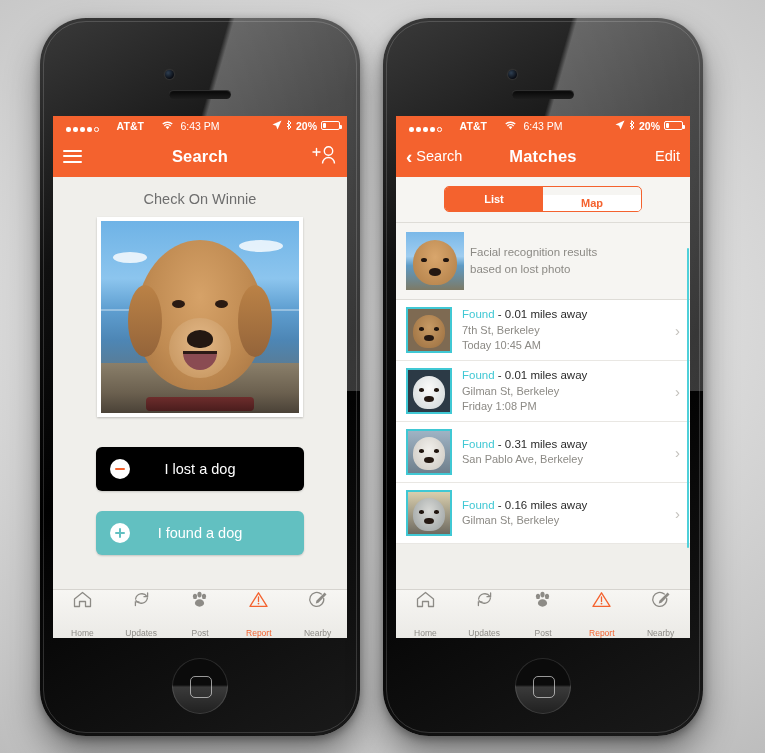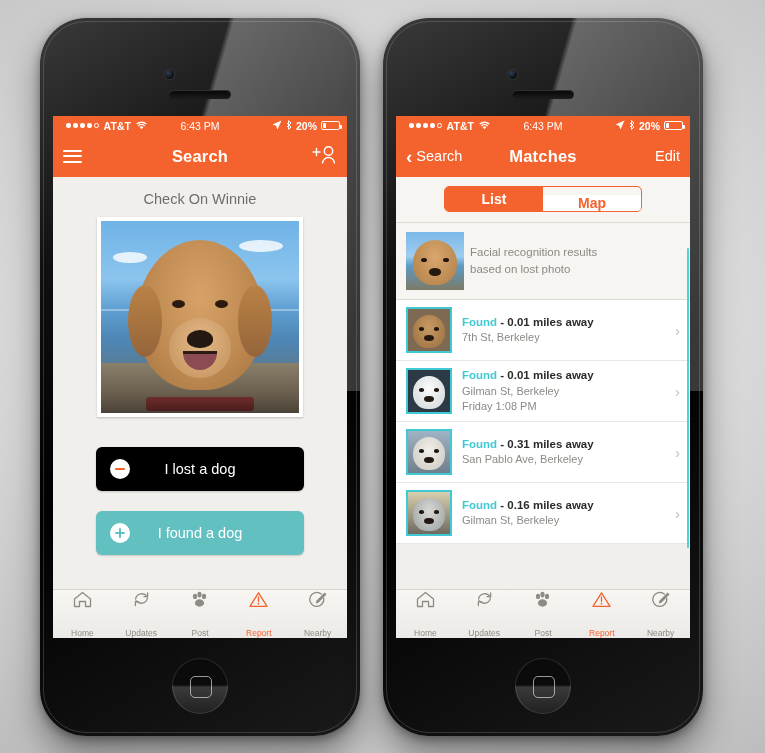--- a/index.html
+++ b/index.html
@@ -45,21 +45,21 @@
 
   
   .screen{
     position:absolute;left:13px;top:98px;width:294px;height:522px;
     background:#f0efeb;overflow:hidden;
   }
 
   
   .statusbar{height:19px;background:#f4622e;color:#fff;display:flex;align-items:center;
     font-size:10.5px;font-weight:bold;padding:0 7px;position:relative;}
-  .sb-left{display:flex;align-items:center;gap:5px;padding-left:6px;}
+  .sb-left{display:flex;align-items:flex-end;gap:18px;padding-left:6px;}
   .dots{display:flex;gap:2.5px;align-items:center;}
   .dot{width:4.5px;height:4.5px;border-radius:50%;background:#fff;}
   .dot.empty{background:transparent;border:1px solid #fff;box-sizing:border-box;}
   .carrier{letter-spacing:.1px;}
   .sb-mid{position:absolute;left:0;right:0;text-align:center;font-weight:normal;}
   .sb-right{margin-left:auto;display:flex;align-items:center;gap:4px;position:relative;z-index:2;}
   .batt{width:19px;height:9px;border:1px solid #fff;border-radius:2px;position:relative;box-sizing:border-box;}
   .batt:after{content:"";position:absolute;right:-3px;top:2.5px;width:2px;height:4px;background:#fff;border-radius:0 1px 1px 0;}
   .batt i{position:absolute;left:1px;top:1px;bottom:1px;width:18%;background:#fff;border-radius:1px;display:block;}
 
@@ -116,37 +116,37 @@
     display:flex;align-items:center;}
   .tab{flex:1;display:flex;flex-direction:column;align-items:center;justify-content:center;gap:20px;
     font-size:8.5px;color:#8d8b86;}
   .tab.active{color:#f4622e;}
   .tab svg{display:block;}
 
   
   .seg-wrap{background:#f6f5f2;padding:9px 0 10px;display:flex;justify-content:center;
     border-bottom:1px solid #dedcd7;}
   .seg{width:196px;height:24px;display:flex;border:1px solid #f4622e;border-radius:5px;overflow:hidden;}
-  .seg div{flex:1;display:flex;align-items:center;justify-content:center;font-size:14px;font-weight:bold;text-align:center;}
+  .seg div{flex:1;display:flex;align-items:center;justify-content:center;font-size:11px;font-weight:bold;text-align:center;}
   .seg .on{background:#f4622e;color:#fff;}
   .seg .off{background:#fff;color:#f4622e;margin-top:8px;}
 
   
   .banner{display:flex;align-items:center;gap:6px;padding:9px 10px;background:#f6f5f2;
     border-bottom:1px solid #dedcd7;}
   .banner .thumb{width:58px;height:58px;flex:0 0 auto;overflow:hidden;position:relative;}
   .banner .bt{font-size:11.5px;color:#8c8a85;line-height:1.45;}
 
   
   .rows{background:#fff;}
   .row{display:flex;align-items:center;gap:10px;padding:7px 8px 7px 10px;border-bottom:1px solid #e9e7e3;}
   .row .ph{width:46px;height:46px;flex:0 0 auto;border:2px solid #40c8d4;box-sizing:border-box;
     position:relative;overflow:hidden;}
   .row .info{flex:1;min-width:0;}
-  .r1{font-size:11.5px;font-weight:bold;color:#2b2b2b;line-height:1.35;}
+  .r1{font-size:11.5px;font-weight:normal;color:#2b2b2b;line-height:1.35;}
   .r1 .found{color:#40c8d4;}
   .r2,.r3{font-size:11px;color:#8c8a85;line-height:1.35;}
   .chev{color:#c3c1bc;font-size:15px;padding-right:2px;}
   .scroll-ind{position:absolute;right:1px;top:132px;width:2.5px;height:300px;background:#4fd0da;border-radius:2px;}
 
   
   .tdog{position:absolute;inset:0;}
   .t-sky{position:absolute;inset:0;}
   .t-head{position:absolute;left:50%;top:14%;width:76%;height:78%;margin-left:-38%;border-radius:50% 50% 45% 45%;}
   .t-nose{position:absolute;left:50%;top:62%;width:22%;height:14%;margin-left:-11%;background:#241812;border-radius:50%;}
@@ -399,20 +399,21 @@
               <div class="t-head" style="background:radial-gradient(ellipse at 50% 38%,#c79a64,#9a6e3f);"></div>
               <div class="t-eye l"></div>
                 <div class="t-eye r"></div>
               <div class="t-nose"></div>
             </div>
           </div>
           <div class="info">
             <div class="r1"><span class="found">Found</span>
               <span>- 0.01 miles away</span></div>
             <div class="r2">7th St, Berkeley</div>
+            <div class="r3">Today 10:45 AM</div>
           </div>
           <div class="chev">›</div>
         </div>
 
         <div class="row">
           <div class="ph">
             <div class="tdog">
               <div class="t-sky" style="background:#2c3a46;"></div>
               <div class="t-head" style="background:radial-gradient(ellipse at 50% 38%,#fbfbfa,#cfd6d8);"></div>
               <div class="t-eye l"></div>

